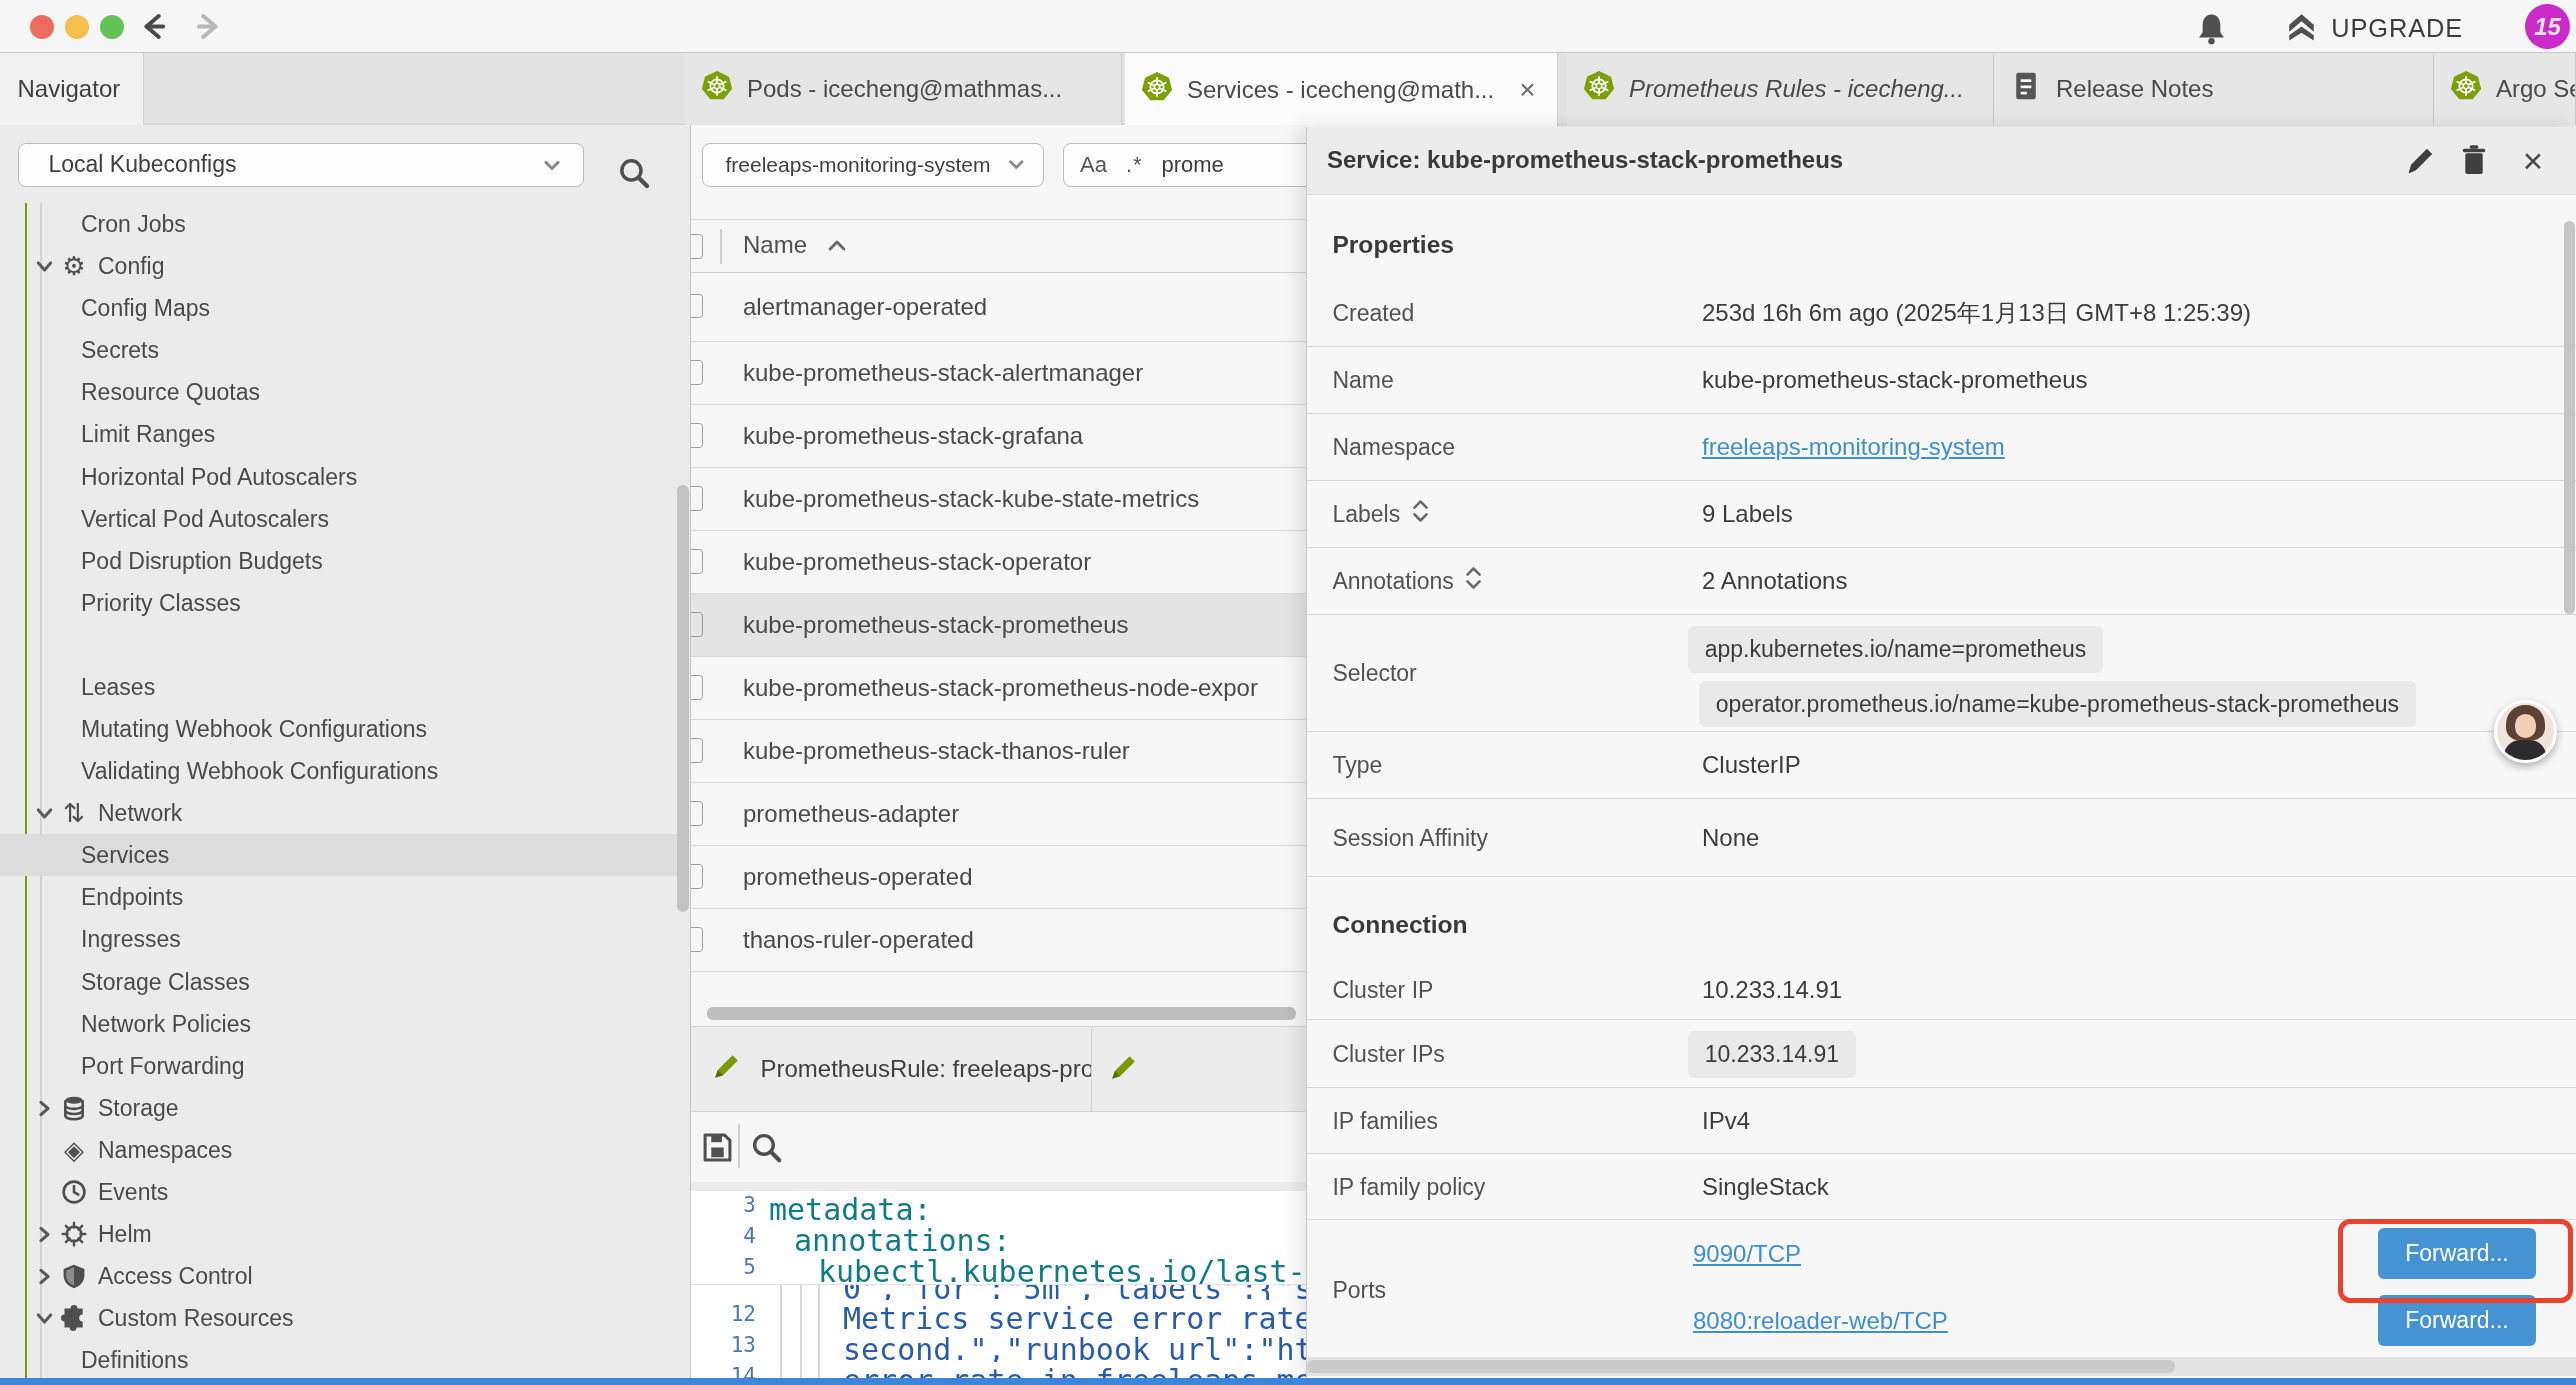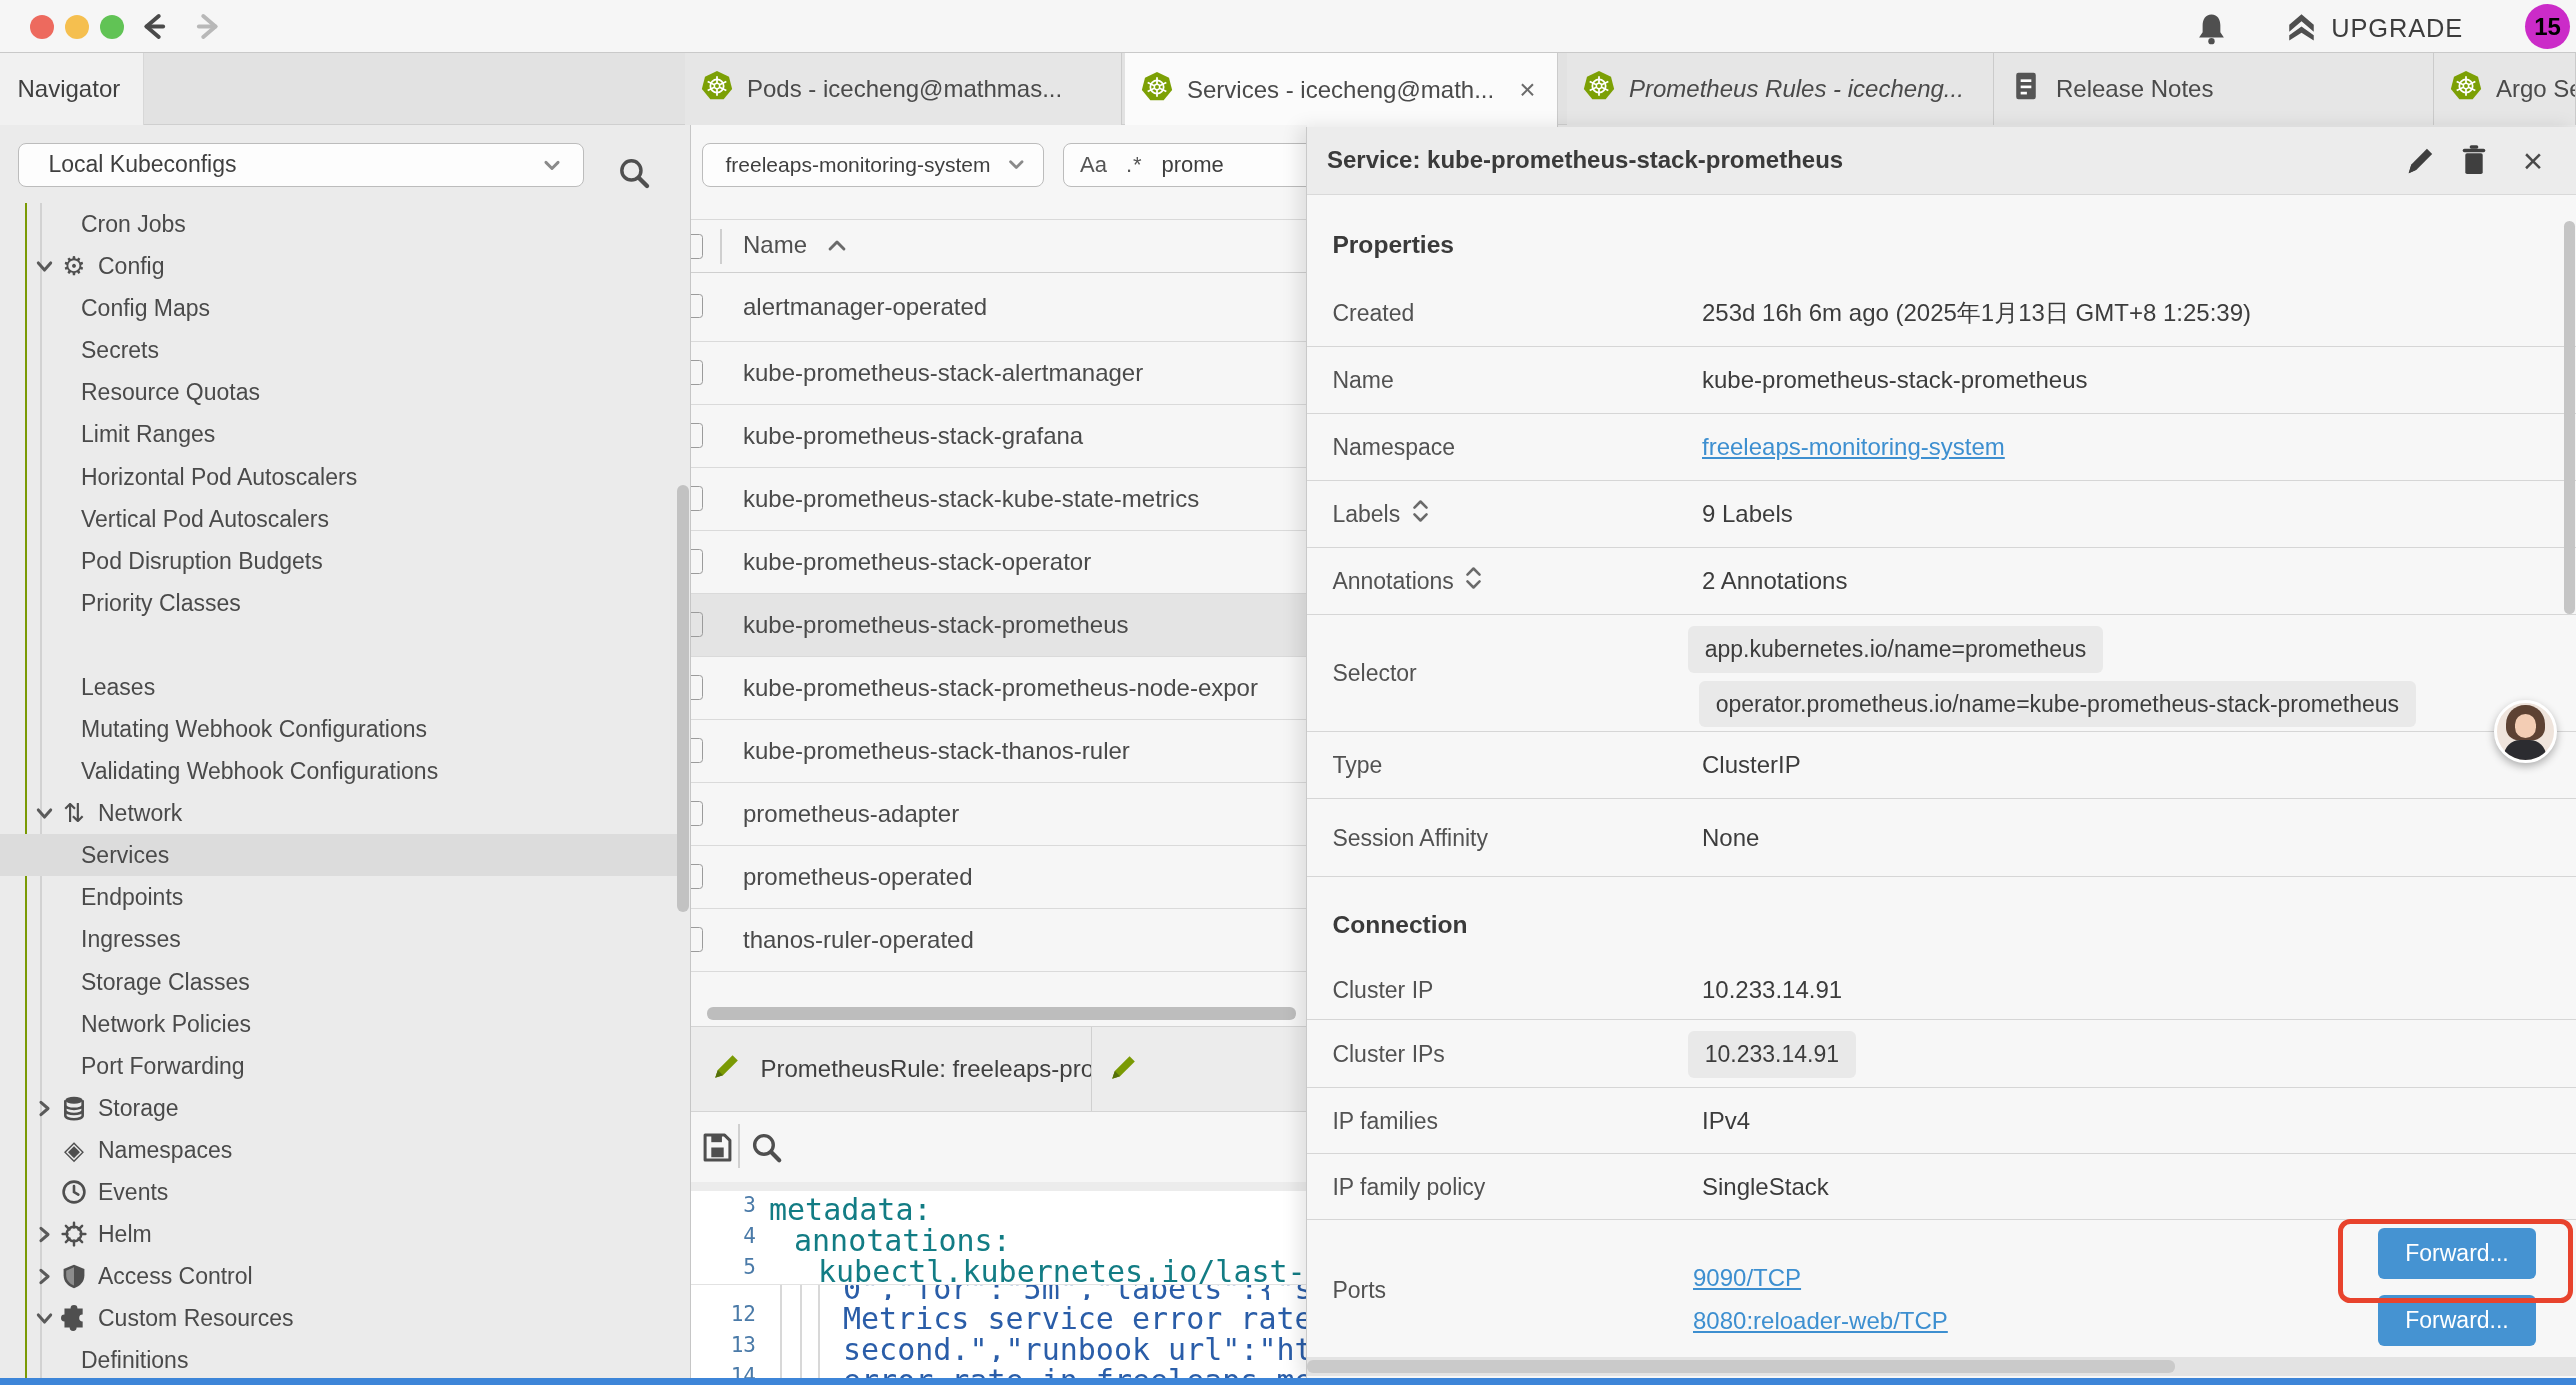--- a/index.html
+++ b/index.html
@@ -9,21 +9,21 @@
 
   
   #topbar { position:absolute; left:0; top:0; width:2576px; height:53px; background:#f6f6f6; border-bottom:1.8px solid #c9c9c9; }
   .tlight { position:absolute; top:15px; width:24px; height:24px; border-radius:50%; }
   .navarrow { position:absolute; top:8.8px; width:39px; height:35px; }
   .navarrow svg { width:39px; height:35px; }
   #bell-wrap { position:absolute; left:2192px; top:10.5px; width:39px; height:35px; }
   #upgrade-wrap { position:absolute; left:2284px; top:8.8px; height:39px; display:flex; align-items:center; gap:12.3px; }
   #upgrade-label { font-size:25.4px; color:#3d3d3d; letter-spacing:0.9px; }
   #badge { position:absolute; left:2525px; top:4.4px; width:45px; height:45px; border-radius:50%;
-    color:#000000; font-size:24px; font-weight:bold; display:flex; align-items:center; justify-content:center; }
+    color:#e5e5e5; font-size:24px; font-weight:bold; display:flex; align-items:center; justify-content:center;font-style:italic; }
 
   
   #tabstrip { position:absolute; left:0; top:53px; width:2576px; height:72px; background:#e2e2e2; border-bottom:0.9px solid #cfcfcf; }
   #navigator-tab { position:absolute; left:0; top:0; width:144px; height:72px; background:#f1f1f1;
     border-right:0.9px solid #d7d7d7; display:flex; align-items:center; padding-left:17.5px; font-size:24px; color:#3f3f3f; }
   .tab { position:absolute; top:0; height:72px; background:#e6e6e6; border-right:1.8px solid #cbcbcb;
     display:flex; align-items:center; gap:14px; padding:0 16px; overflow:hidden; font-size:24px; color:#4a4a4a; white-space:nowrap; }
   .tab.active { background:#fbfbfb; height:74px; }
   .tab.italic .tab-label { font-style:italic; }
   .tab .k8s-icon svg, .tab .doc-icon svg { width:32px; height:32px; }
@@ -671,21 +671,21 @@
           <span class="dlabel">
             <span>IP family policy</span>
           </span>
           <span class="dvalue">SingleStack</span>
         </div>
         <div class="drow noline" style="height: 140px;">
           <span class="dlabel">
             <span>Ports</span>
           </span>
           <div class="portline" style="top: 0px;">
-            <span class="portlink dlink" style="color: rgb(61, 143, 208); margin-top: 24px;">9090/TCP</span>
+            <span class="portlink dlink" style="color: rgb(61, 143, 208);">9090/TCP</span>
             <button class="fwd-btn" style="background: rgb(69, 147, 210);">Forward...</button>
           </div>
           <div class="portline" style="top: 67px;">
             <span class="portlink dlink" style="color: rgb(61, 143, 208);">8080:reloader-web/TCP</span>
             <button class="fwd-btn" style="background: rgb(69, 147, 210);">Forward...</button>
           </div>
         </div>
       </div>
     <div id="detail-vscroll"></div>
     <div id="detail-hscroll">

